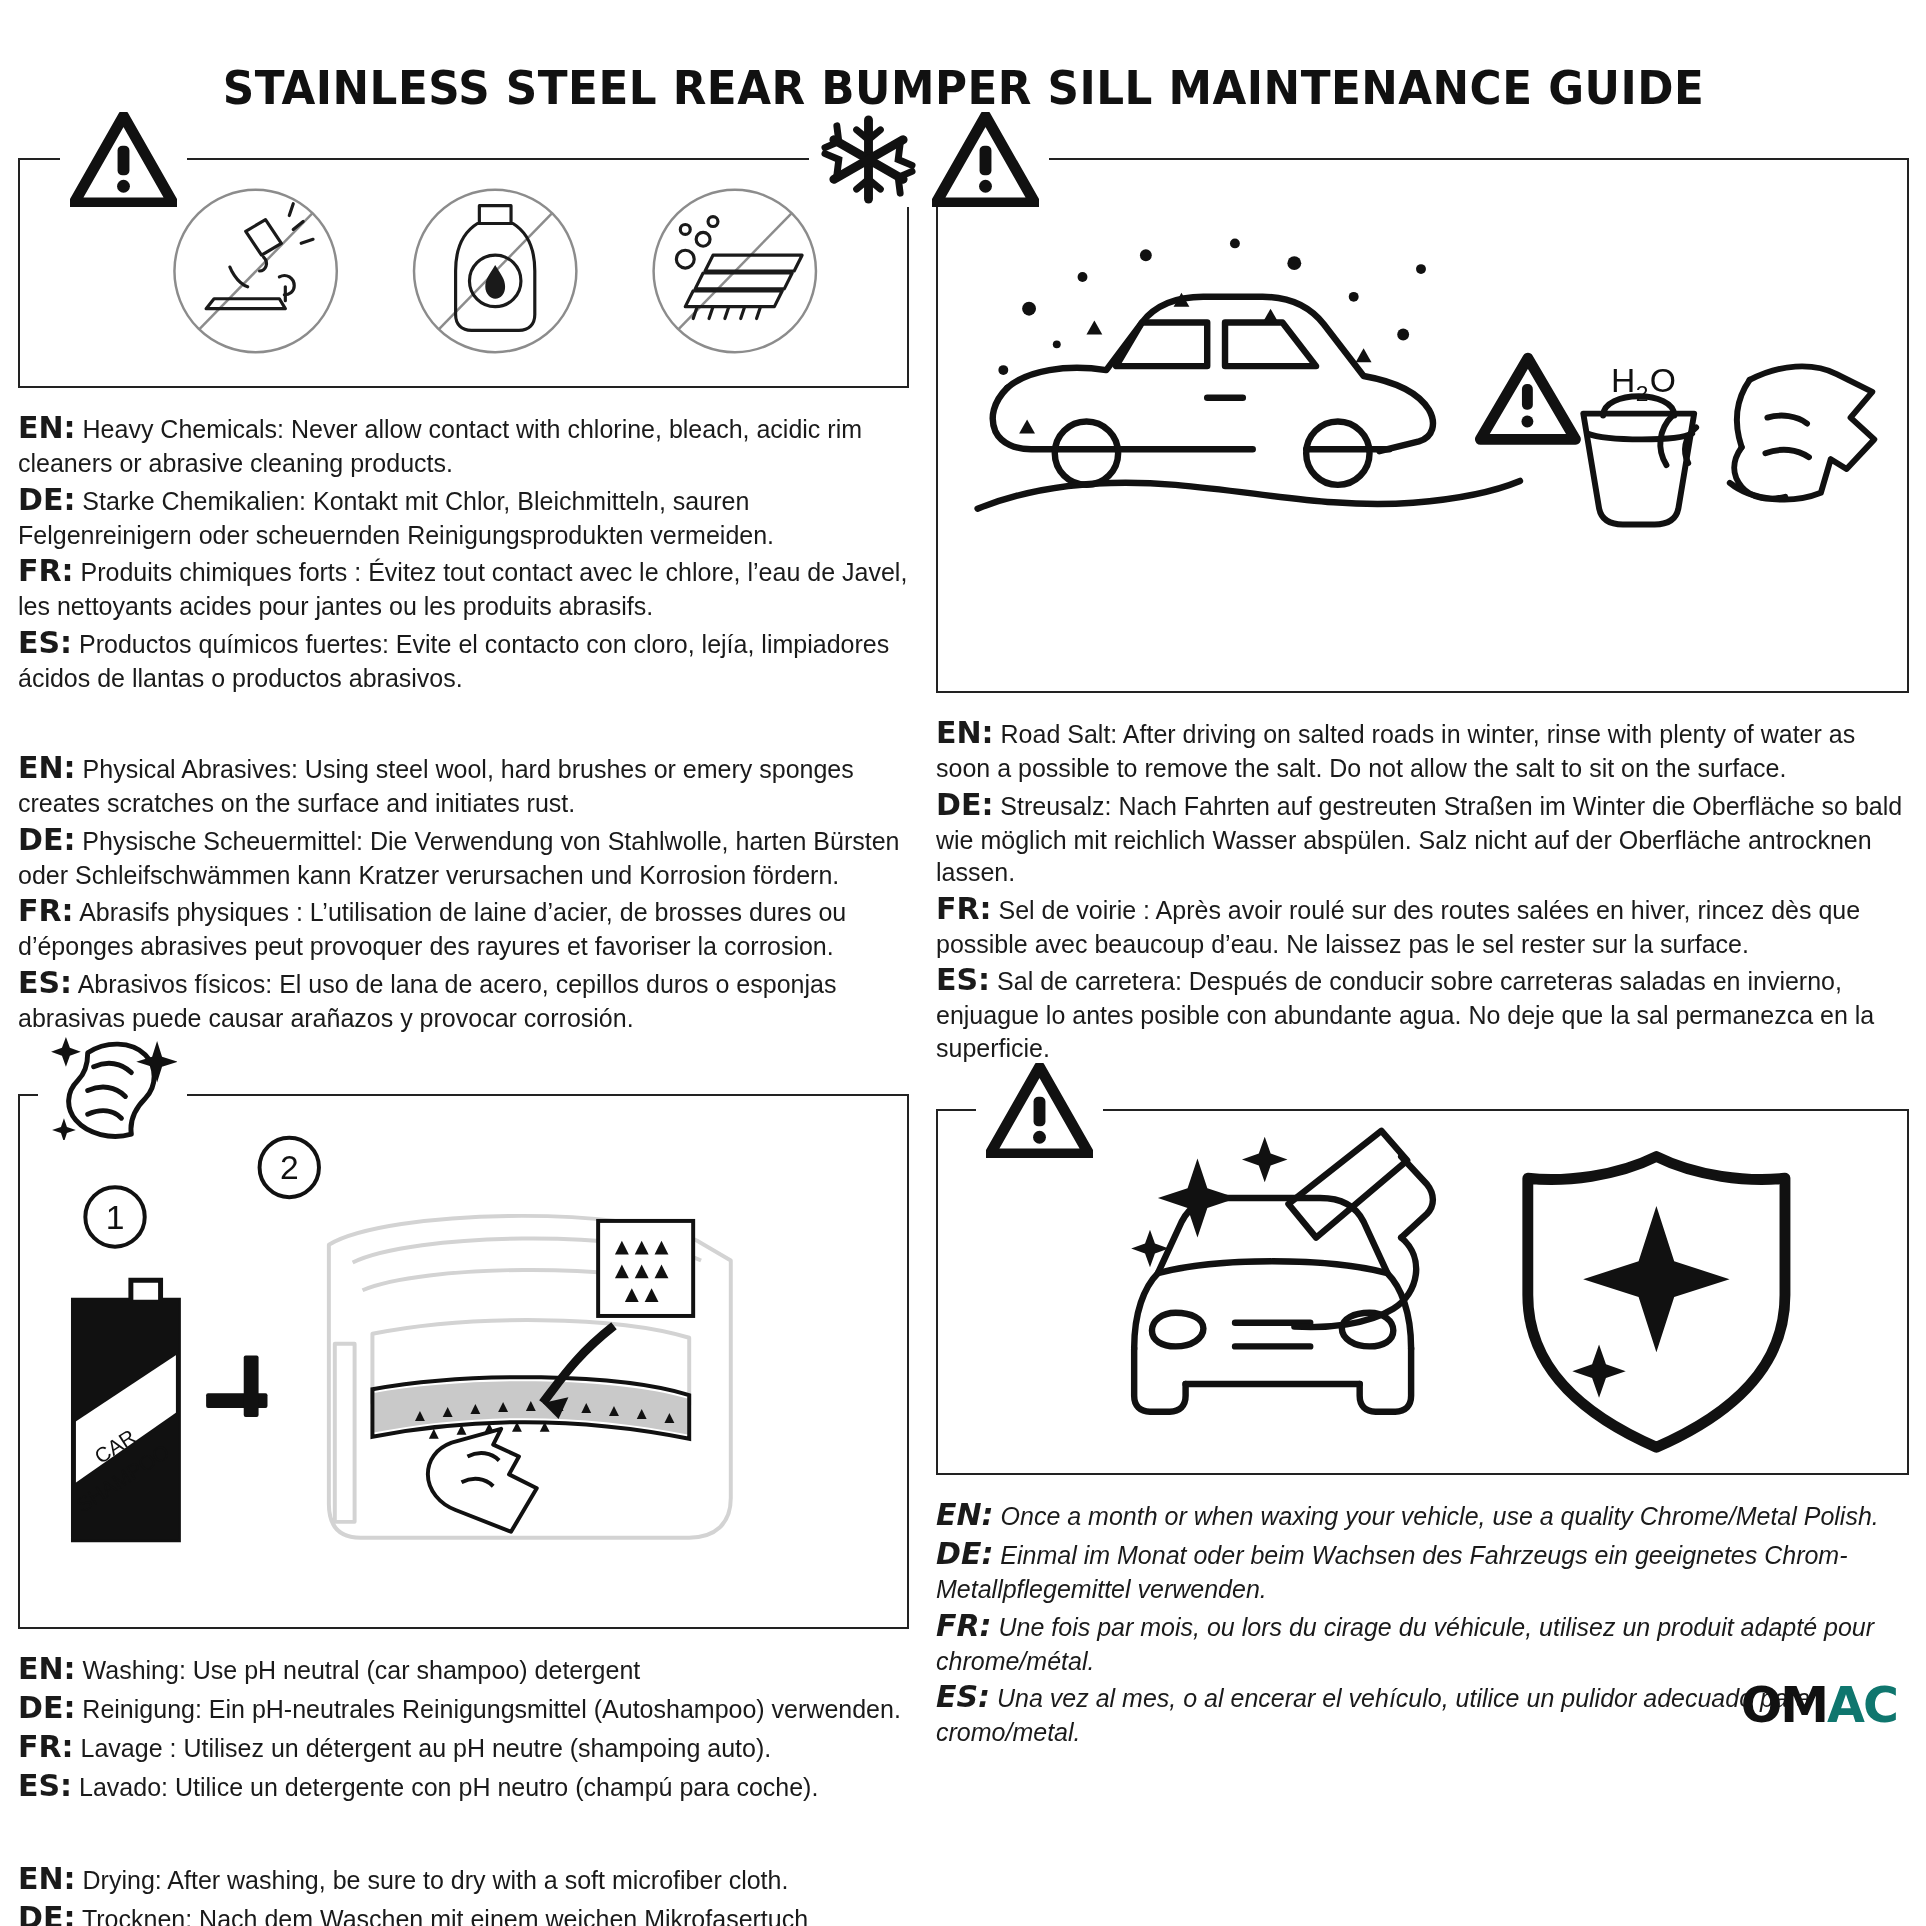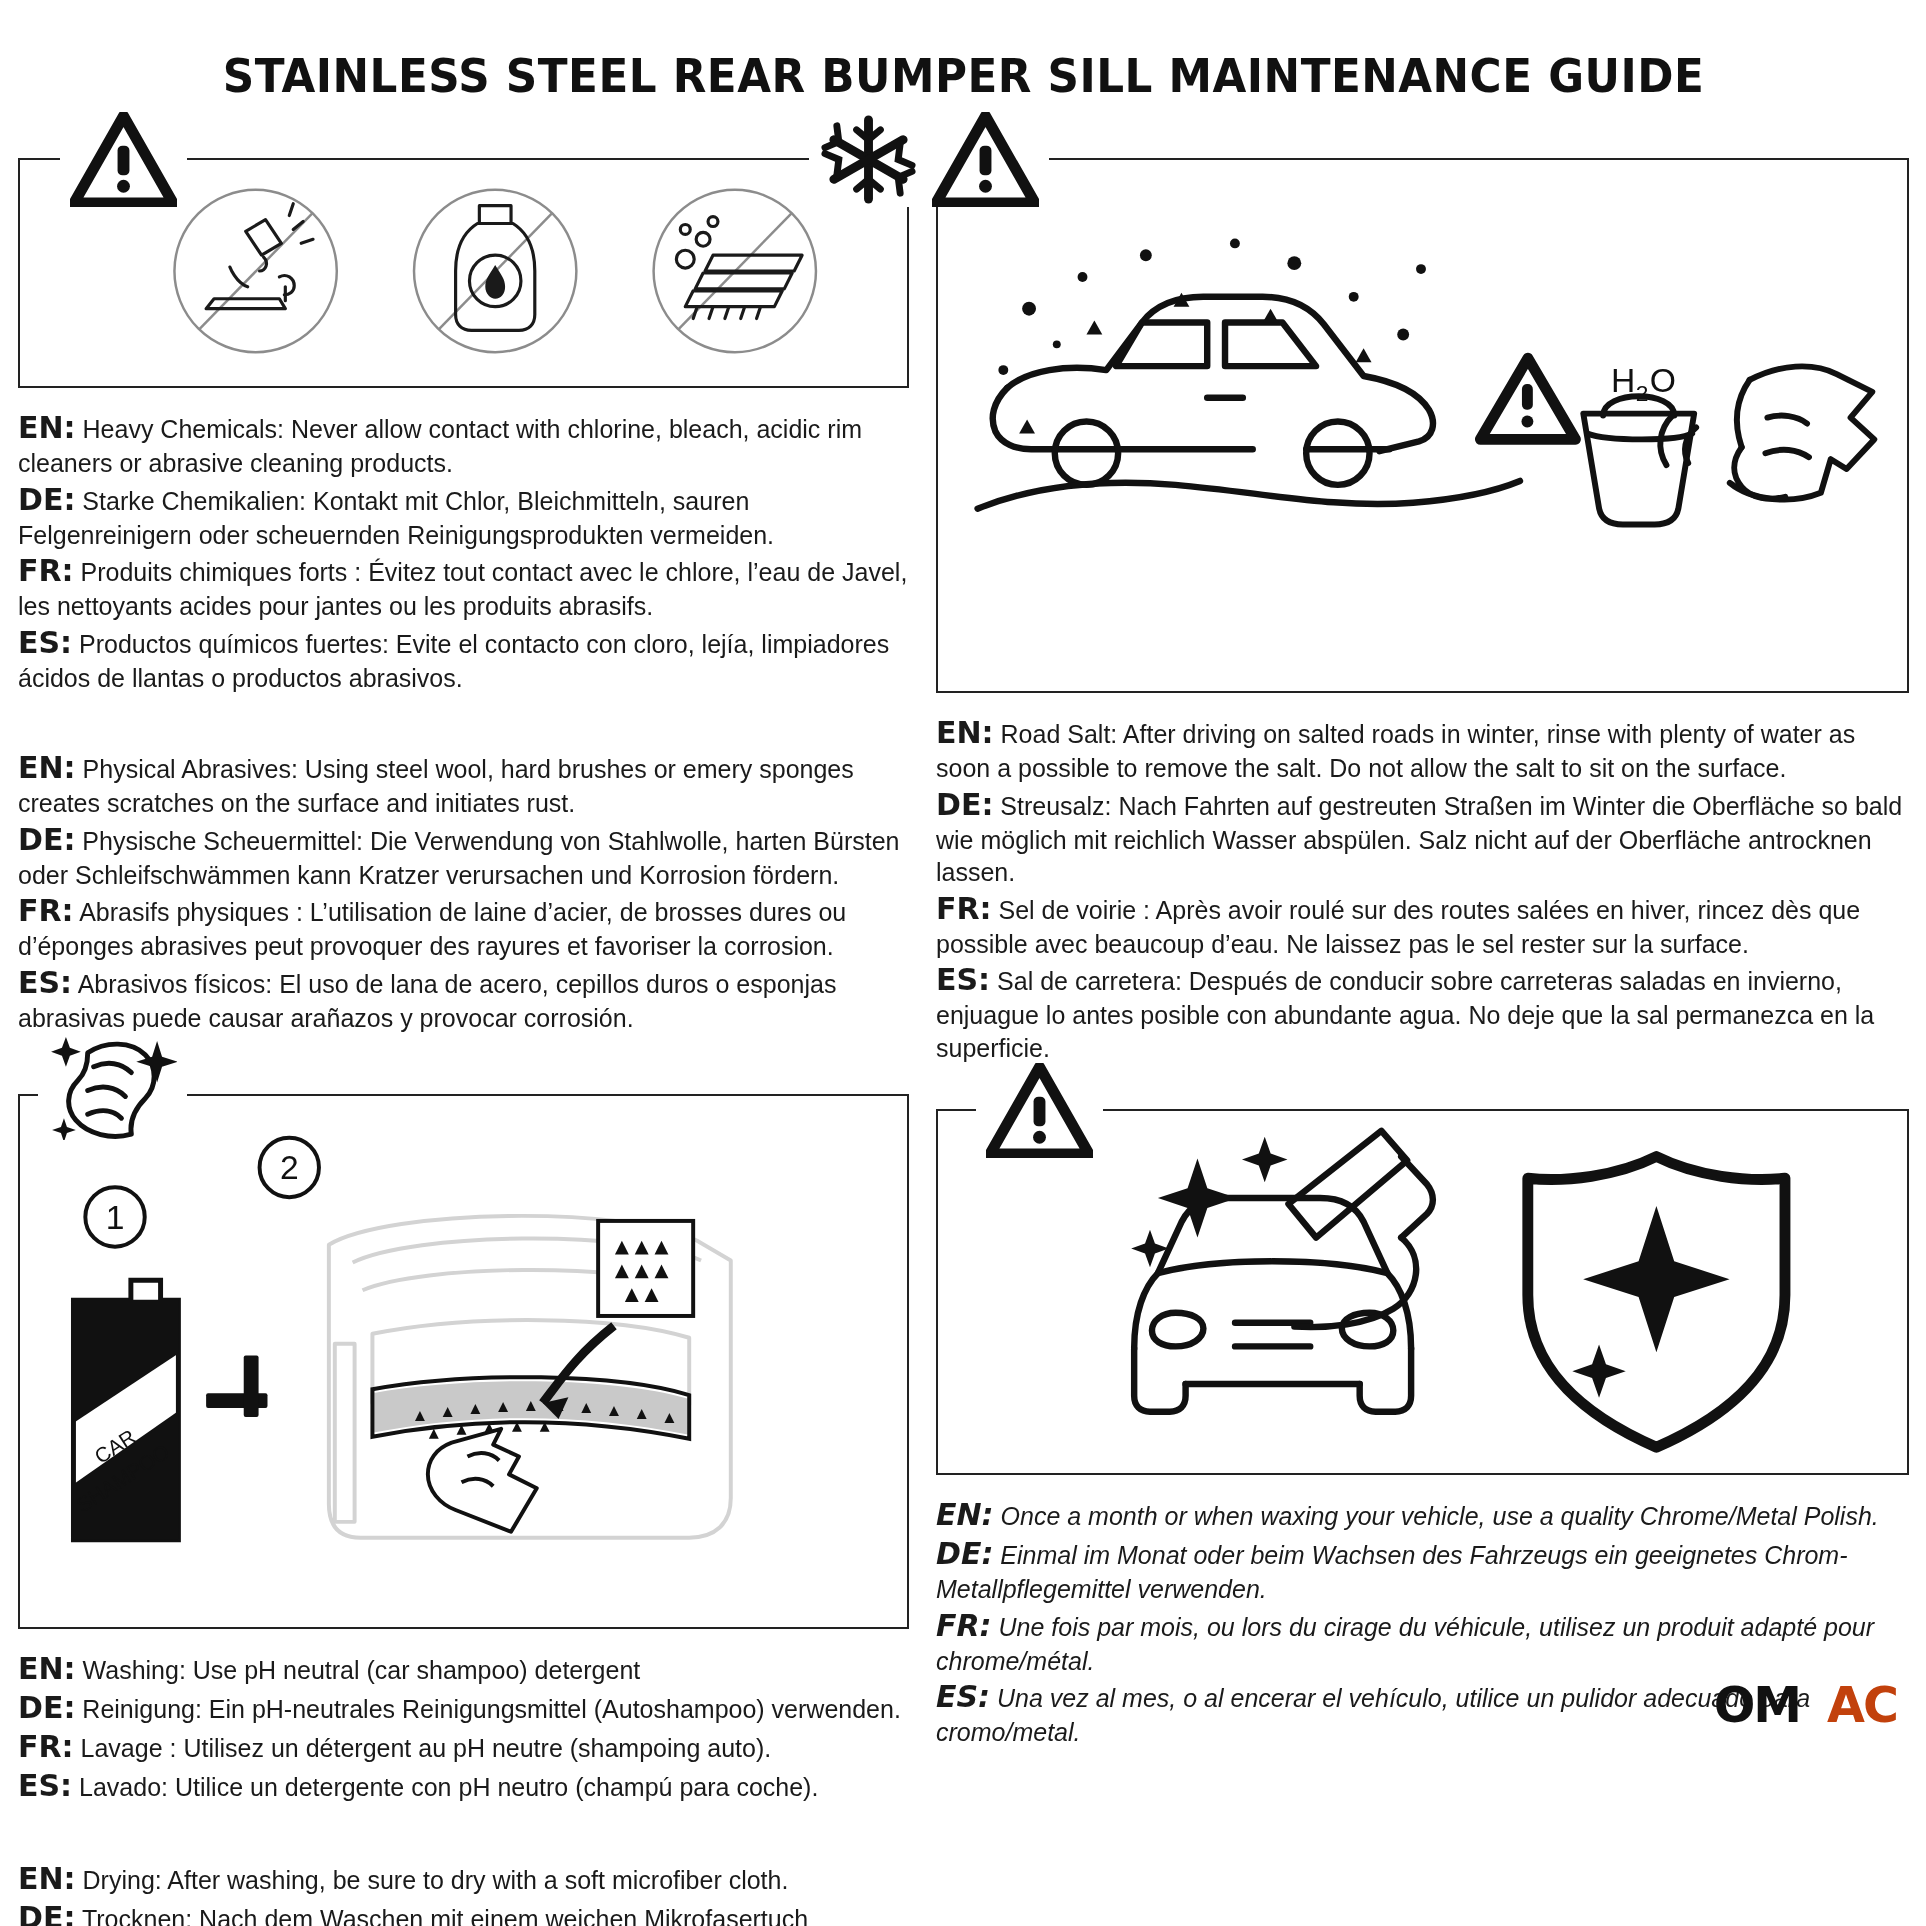--- a/index.html
+++ b/index.html
@@ -5,21 +5,21 @@
   * { box-sizing: border-box; }
   html, body { margin:0; padding:0; }
   body {
     width:1927px; height:1927px;
     background:#ffffff;
     font-family:"Liberation Sans", sans-serif;
     color:#111111;
     position:relative;
     overflow:hidden;
   }
-  .page { position:relative; width:1927px; height:1764px; padding:0; }
+  .page { position:relative; width:1927px; height:1764px; padding:12px; }
 
   
   .title {
     text-align:center;
     font-weight:bold;
     font-size:47px;
     letter-spacing:0.5px;
     padding-top:48px;
     font-family:"DejaVu Sans", sans-serif;
     transform:scaleX(0.93);
@@ -75,21 +75,21 @@
     bottom:34px;
     font-family:"DejaVu Sans", sans-serif;
     font-weight:bold;
     font-size:49px;
     letter-spacing:-2px;
     line-height:1;
     display:flex;
     align-items:center;
   }
   .logo .blk { color:#111; }
-  .logo .red { color:#c2410c;margin-left:27px; }
+  .logo .red { color:#0f766e; }
 
   svg { display:block; }
 </style>
 </head>
 <body>
 
 <div class="page">
 
   <div class="title">STAINLESS STEEL REAR BUMPER SILL MAINTENANCE GUIDE</div>
 

